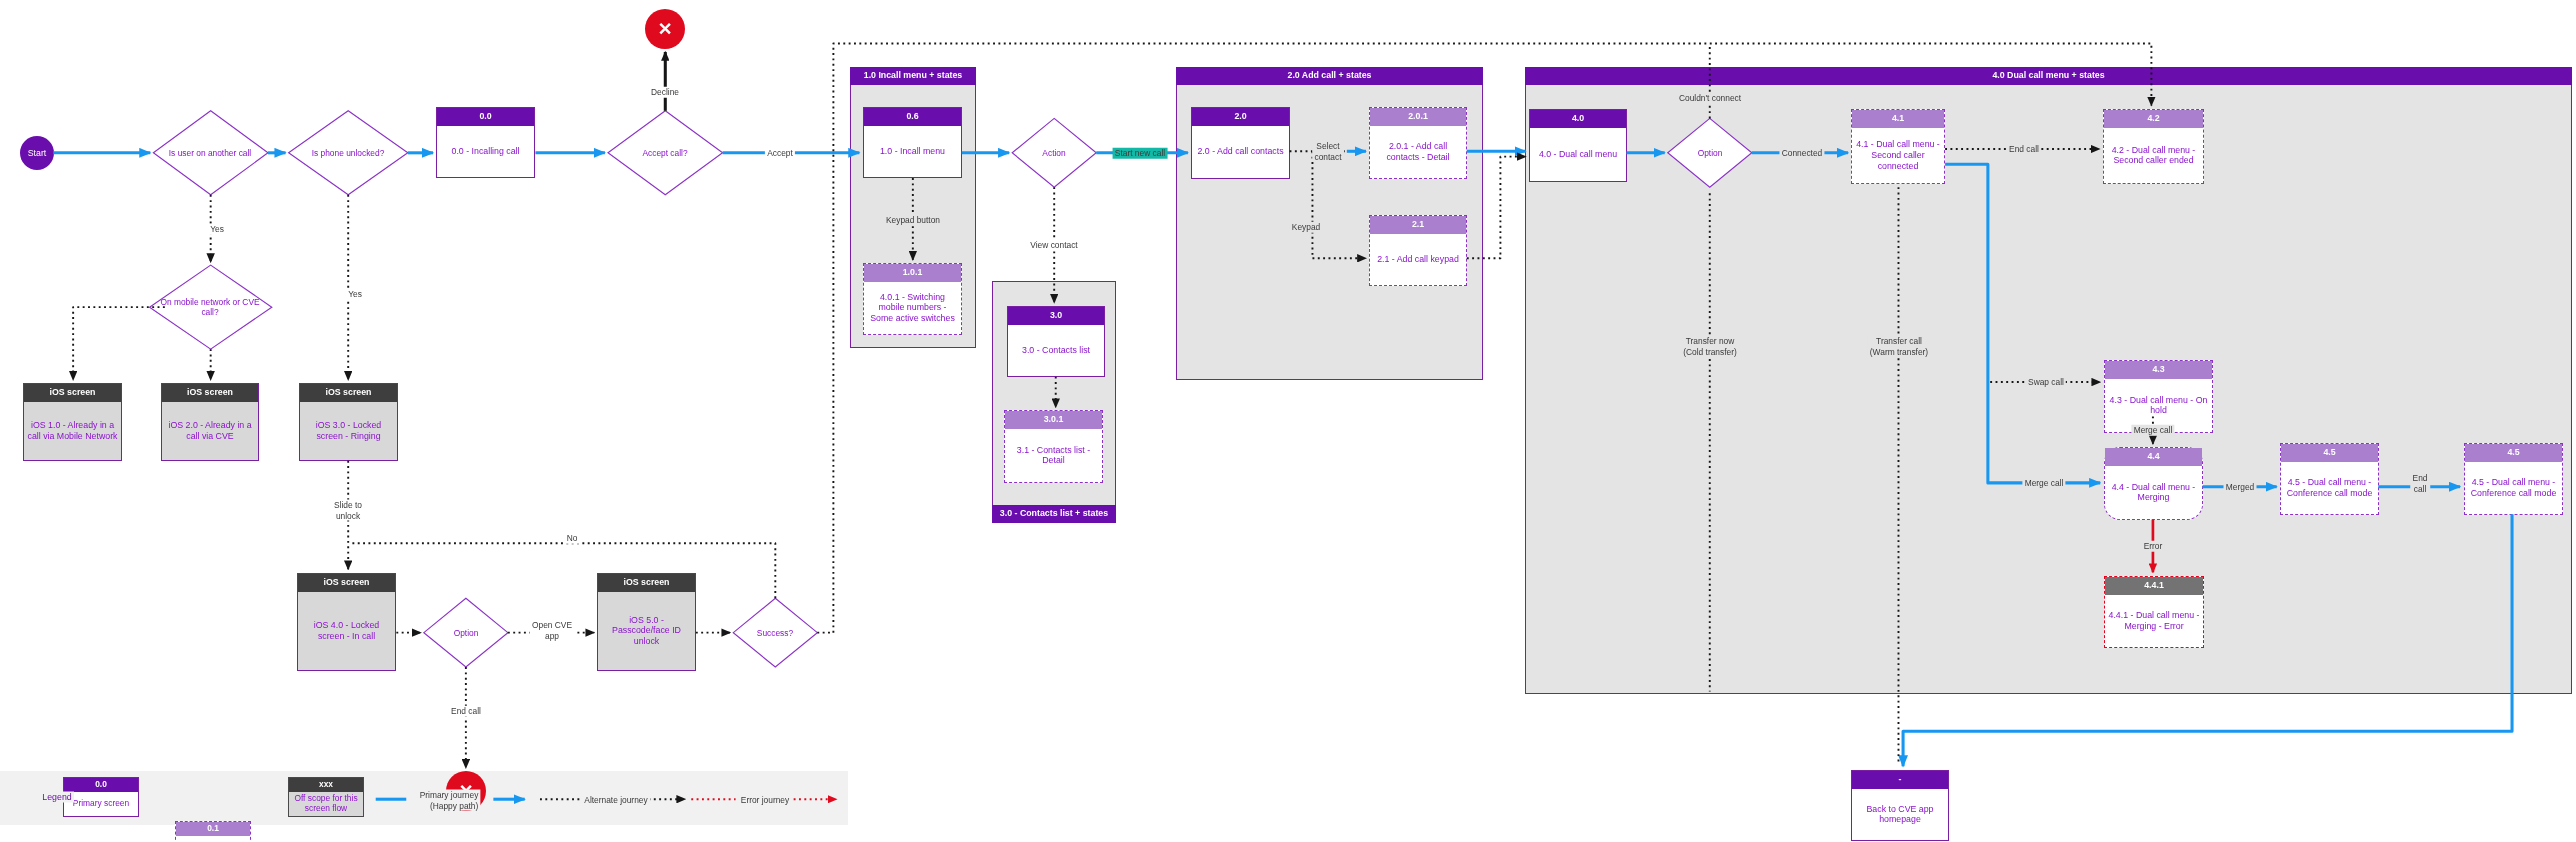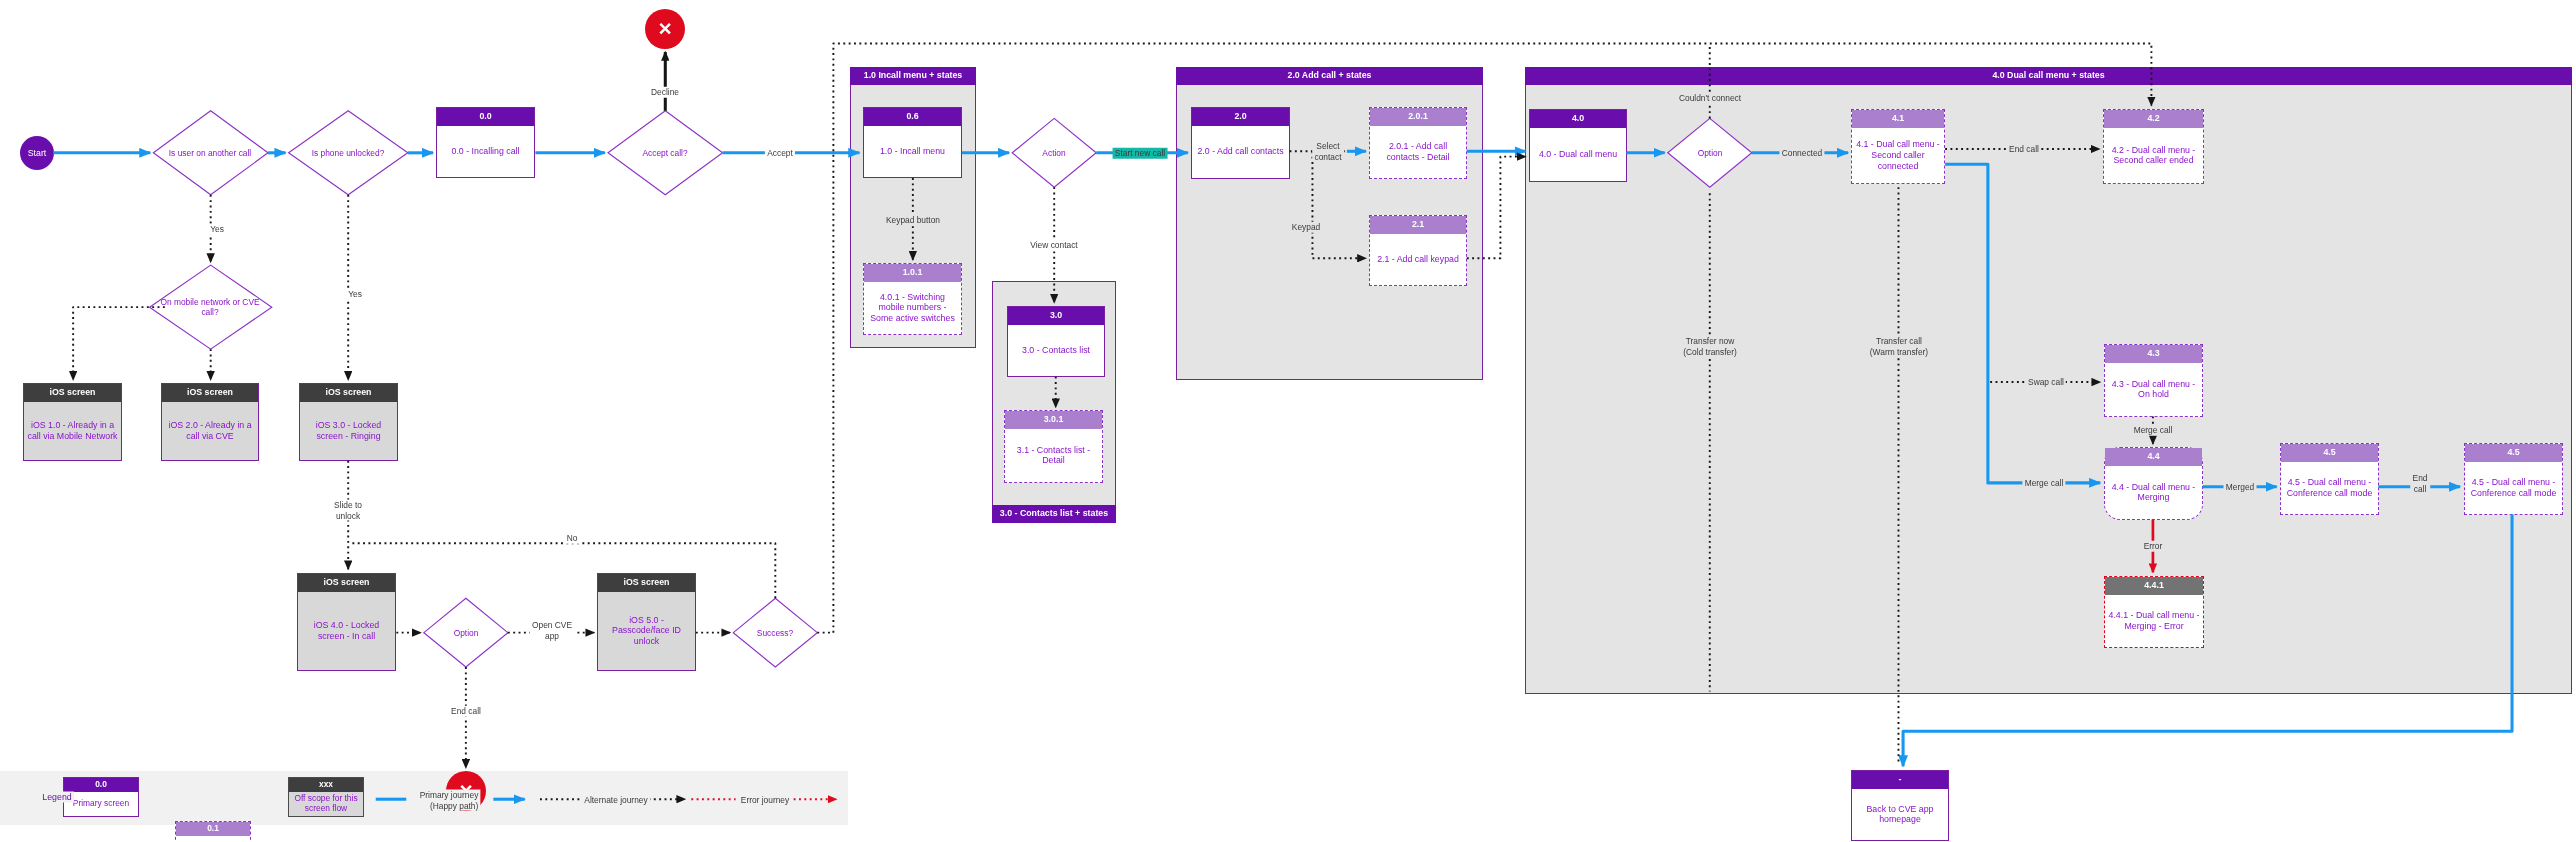--- a/index.html
+++ b/index.html
@@ -84,21 +84,21 @@
       <div class="bd">4.0 - Dual call menu</div>
     </div>
     <div class="node sub" style="left: 1851px; top: 109px; width: 94px; height: 75px;">
       <div class="hd">4.1</div>
       <div class="bd">4.1 - Dual call menu - Second caller connected</div>
     </div>
     <div class="node sub" style="left: 2103px; top: 109px; width: 101px; height: 75px;">
       <div class="hd">4.2</div>
       <div class="bd">4.2 - Dual call menu - Second caller ended</div>
     </div>
-    <div class="node sub" style="left: 2104px; top: 344px; width: 99px; height: 73px;">
+    <div class="node sub" style="left: 2104px; top: 360px; width: 109px; height: 73px;">
       <div class="hd">4.3</div>
       <div class="bd">4.3 - Dual call menu - On hold</div>
     </div>
     <div class="node sub" style="left: 2104px; top: 447px; width: 99px; height: 73px; border-radius: 16px;">
       <div class="hd">4.4</div>
       <div class="bd">4.4 - Dual call menu - Merging</div>
     </div>
     <div class="node suberr" style="left: 2104px; top: 576px; width: 100px; height: 72px;">
       <div class="hd">4.4.1</div>
       <div class="bd">4.4.1 - Dual call menu - Merging - Error</div>

